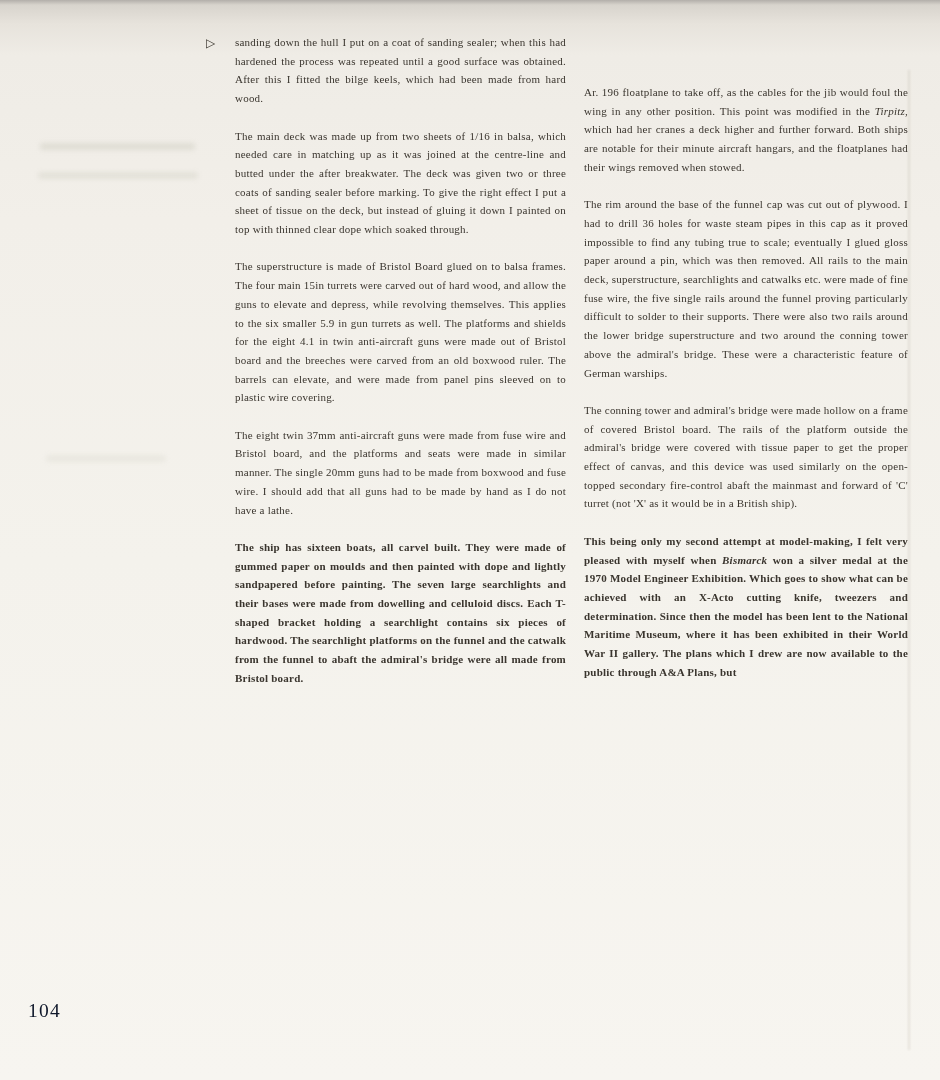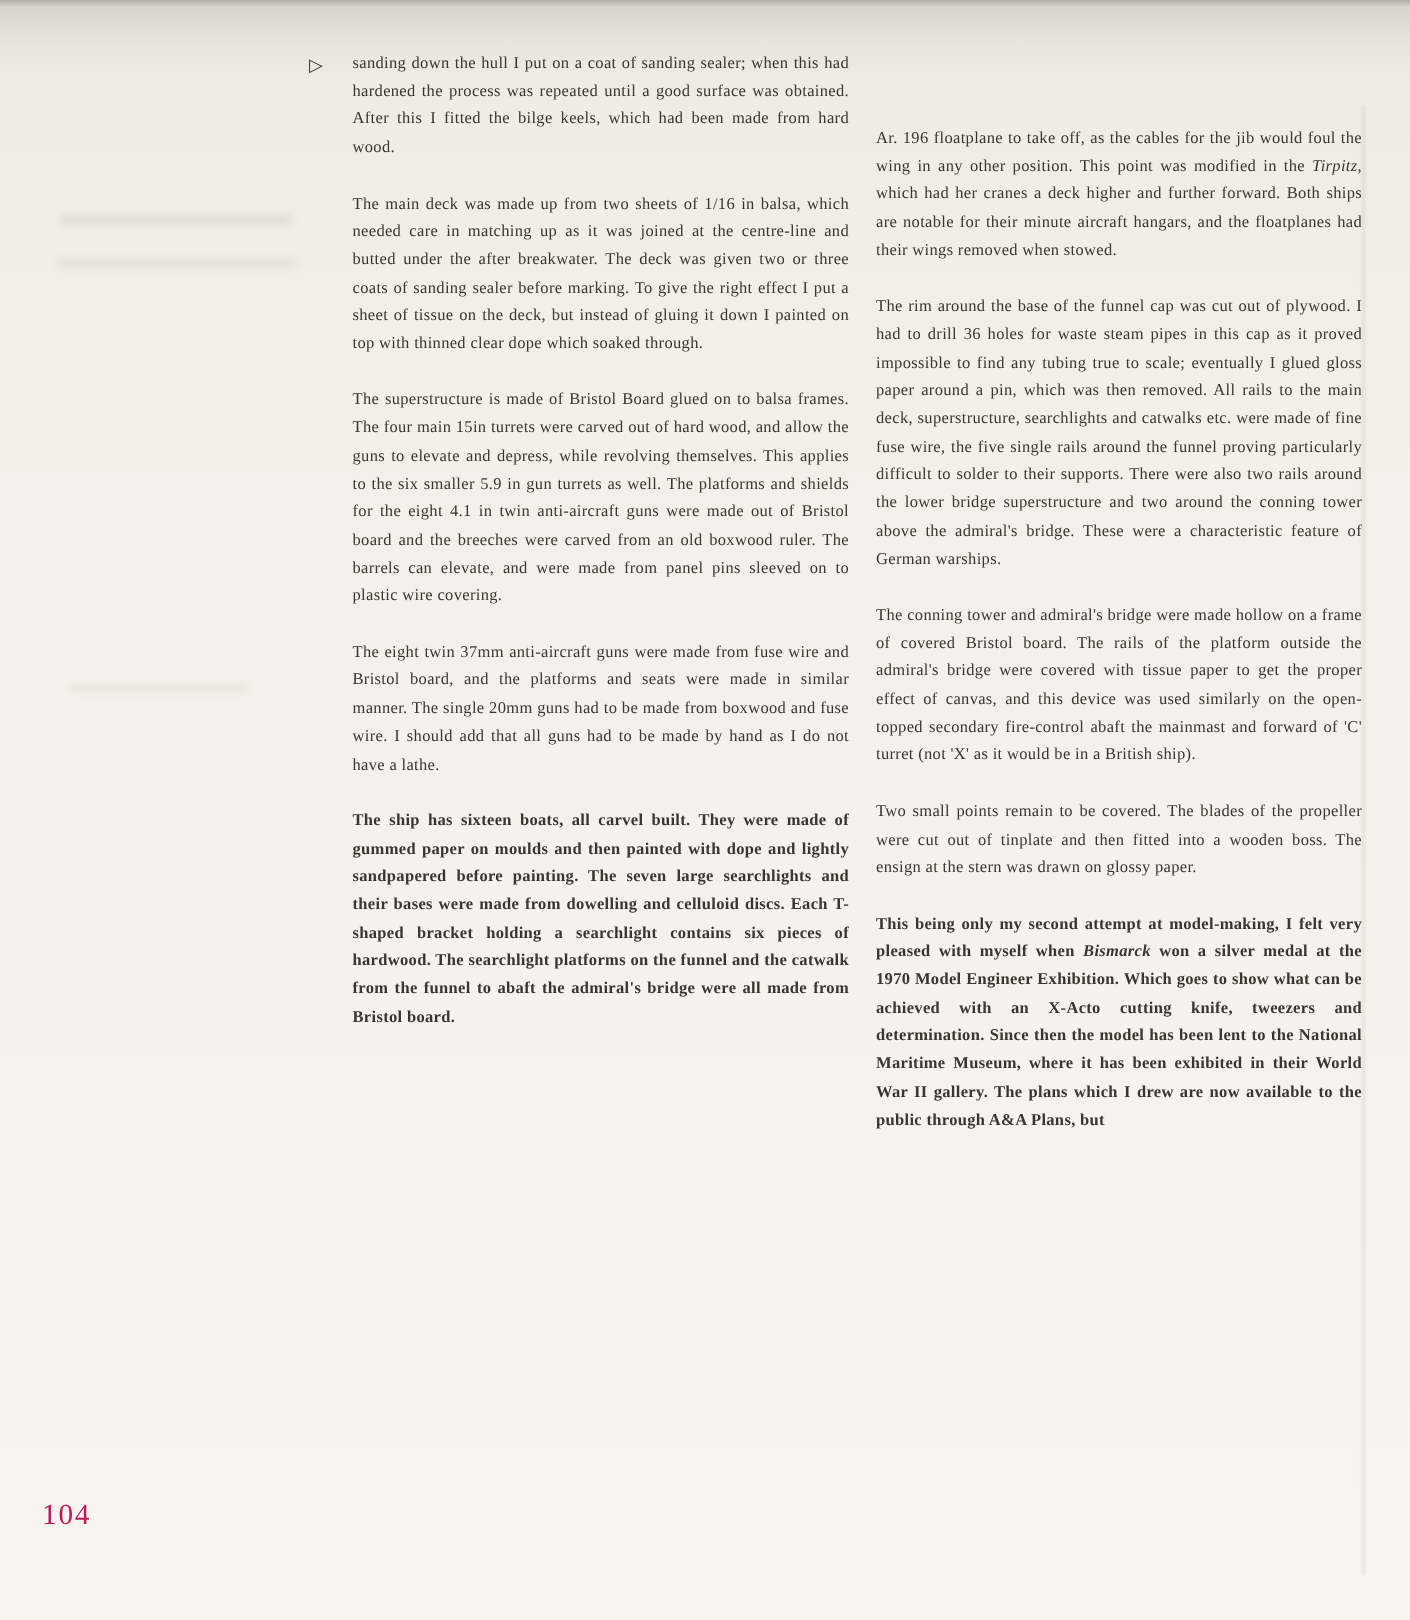--- a/index.html
+++ b/index.html
@@ -25,21 +25,21 @@
   .col-left  { left:235px; top:33px; width:331px; }
   .col-right { left:584px; top:35px; width:324px;margin-top:48px; }
   .italic { font-style:italic; }
   .cont-marker {
     position:absolute; left:206px; top:37px;
     font-size:12px; line-height:12px; color:#3a352e;
     font-family:"DejaVu Sans",sans-serif;
   }
   .page-number {
     position:absolute; left:28px; top:1000px;
-    font-size:19.5px; letter-spacing:1.2px; color:#be185d;
+    font-size:19.5px; letter-spacing:1.2px; color:#0f172a;
   }
   .crease {
     position:absolute; left:908px; top:70px; width:2px; height:980px;
     background:rgba(165,157,142,0.20);
     filter:blur(1px);
   }
   .smudge {
     position:absolute; height:7px;
     background:rgba(186,186,170,0.30);
     filter:blur(2.5px); border-radius:3px;
@@ -63,17 +63,16 @@
   <p>The main deck was made up from two sheets of 1/16 in balsa, which needed care in matching up as it was joined at the centre-line and butted under the after breakwater. The deck was given two or three coats of sanding sealer before marking. To give the right effect I put a sheet of tissue on the deck, but instead of gluing it down I painted on top with thinned clear dope which soaked through.</p>
   <p>The superstructure is made of Bristol Board glued on to balsa frames. The four main 15in turrets were carved out of hard wood, and allow the guns to elevate and depress, while revolving themselves. This applies to the six smaller 5.9 in gun turrets as well. The platforms and shields for the eight 4.1 in twin anti-aircraft guns were made out of Bristol board and the breeches were carved from an old boxwood ruler. The barrels can elevate, and were made from panel pins sleeved on to plastic wire covering.</p>
   <p>The eight twin 37mm anti-aircraft guns were made from fuse wire and Bristol board, and the platforms and seats were made in similar manner. The single 20mm guns had to be made from boxwood and fuse wire. I should add that all guns had to be made by hand as I do not have a lathe.</p>
   <p>The ship has sixteen boats, all carvel built. They were made of gummed paper on moulds and then painted with dope and lightly sandpapered before painting. The seven large searchlights and their bases were made from dowelling and celluloid discs. Each T-shaped bracket holding a searchlight contains six pieces of hardwood. The searchlight platforms on the funnel and the catwalk from the funnel to abaft the admiral's bridge were all made from Bristol board.</p>
 </div>
 
 <div class="column col-right">
   <p><span>Ar. 196 floatplane to take off, as the cables for the jib would foul the wing in any other position. This point was modified in the </span><span class="italic">Tirpitz</span><span>, which had her cranes a deck higher and further forward. Both ships are notable for their minute aircraft hangars, and the floatplanes had their wings removed when stowed.</span></p>
   <p>The rim around the base of the funnel cap was cut out of plywood. I had to drill 36 holes for waste steam pipes in this cap as it proved impossible to find any tubing true to scale; eventually I glued gloss paper around a pin, which was then removed. All rails to the main deck, superstructure, searchlights and catwalks etc. were made of fine fuse wire, the five single rails around the funnel proving particularly difficult to solder to their supports. There were also two rails around the lower bridge superstructure and two around the conning tower above the admiral's bridge. These were a characteristic feature of German warships.</p>
   <p>The conning tower and admiral's bridge were made hollow on a frame of covered Bristol board. The rails of the platform outside the admiral's bridge were covered with tissue paper to get the proper effect of canvas, and this device was used similarly on the open-topped secondary fire-control abaft the mainmast and forward of 'C' turret (not 'X' as it would be in a British ship).</p>
-  <p>Two small points remain to be covered. The blades of the propeller were cut out of tinplate and then fitted into a wooden boss. The ensign at the stern was drawn on glossy paper.</p>
   <p><span>This being only my second attempt at model-making, I felt very pleased with myself when </span><span class="italic">Bismarck</span><span> won a silver medal at the 1970 Model Engineer Exhibition. Which goes to show what can be achieved with an X-Acto cutting knife, tweezers and determination. Since then the model has been lent to the National Maritime Museum, where it has been exhibited in their World War II gallery. The plans which I drew are now available to the public through A&amp;A Plans, but</span></p>
 </div>
 
 <div class="page-number">104</div>
 
 </body></html>

